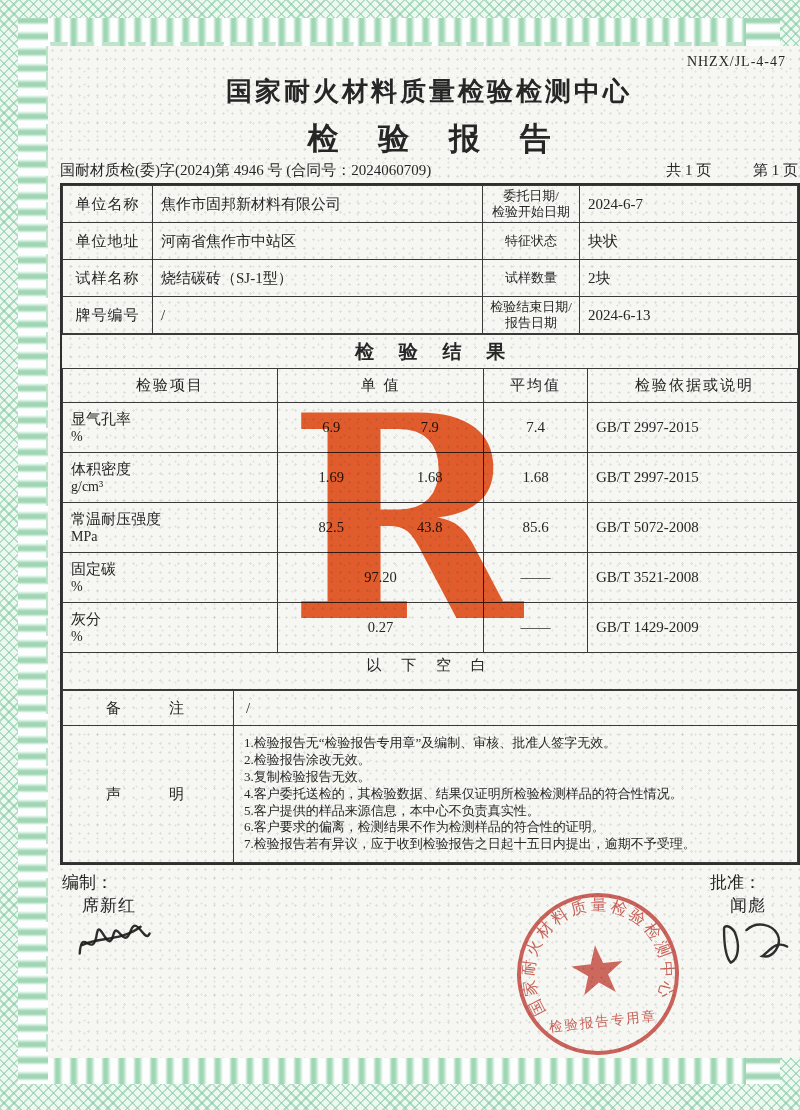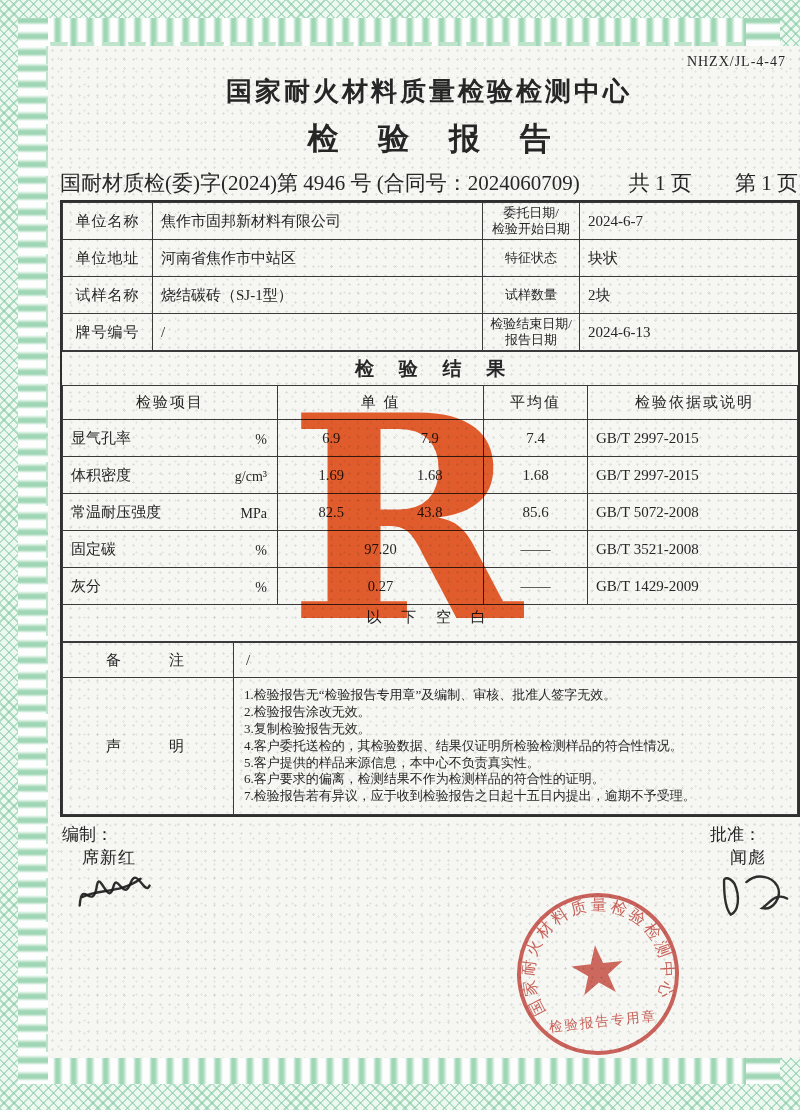--- a/index.html
+++ b/index.html
@@ -42,21 +42,21 @@
       radial-gradient(rgba(90,100,95,.15) 1px, transparent 1.4px),
       radial-gradient(rgba(90,100,95,.10) 1px, transparent 1.4px);
     background-size:9px 9px, 13px 13px;
     background-position:0 0, 4px 6px;
   }
 
   .form-code { position:absolute; top:8px; right:24px; font-size:14px; letter-spacing:1px; }
   .org-name  { text-align:center; margin-top:28px; font-size:26px; font-weight:600; letter-spacing:3px; }
   .report-title { text-align:center; margin-top:9px; font-size:31px; font-weight:bold; letter-spacing:16px; text-indent:16px; }
   .doc-line { display:flex; justify-content:space-between; align-items:flex-end;
-              margin:9px 12px 3px 12px; font-size:21px; }
+              margin:1px 12px 3px 12px; font-size:15px; }
   .doc-line .pages span { margin-left:38px; }
 
   
   .tbl-wrap { margin:0 10px 0 12px; border:2px solid #2f2f2f; }
   table { width:100%; border-collapse:collapse; table-layout:fixed; }
   td { border:1px solid #3a3a3a; font-size:15px; padding:7px 4px; vertical-align:middle; }
 
   .info-tbl td { height:37px; }
   .info-tbl .lbl  { width:90px; text-align:center; letter-spacing:1px; }
   .info-tbl .val  { width:330px; padding-left:8px; }
@@ -65,21 +65,21 @@
 
   .band-title { border-top:1px solid #3a3a3a; text-align:center; font-size:19px; font-weight:bold;
                 letter-spacing:10px; text-indent:10px; padding:4px 0 3px; }
 
   .res-tbl td { height:37px; }
   .res-tbl .c1 { width:215px; }
   .res-tbl .c2 { width:206px; }
   .res-tbl .c3 { width:104px; text-align:center; }
   .res-tbl .c4 { padding-left:8px; }
   .res-tbl tr.hdr td { height:34px; text-align:center; letter-spacing:2px; }
-  .item-cell { display:flex; justify-content:space-between; align-items:flex-end; padding:0 6px 0 4px; }
+  .item-cell { display:flex; justify-content:space-between; align-items:flex-start; padding:0 6px 0 4px;flex-direction:column; }
   .item-cell .unit { font-size:14px; }
   .val-cell { display:flex; }
   .val-cell span { flex:1; text-align:center; font-size:14.5px; }
   .blank-cell { height:268px; vertical-align:top; text-align:center;
                 font-size:15px; letter-spacing:8px; padding-top:3px; }
 
   .note-tbl .nlbl { width:171px; text-align:center; letter-spacing:6px; }
   .note-tbl tr.r1 td { height:35px; }
   .note-tbl tr.r2 td { height:104px; }
   .note-tbl .nval { padding-left:12px; }

